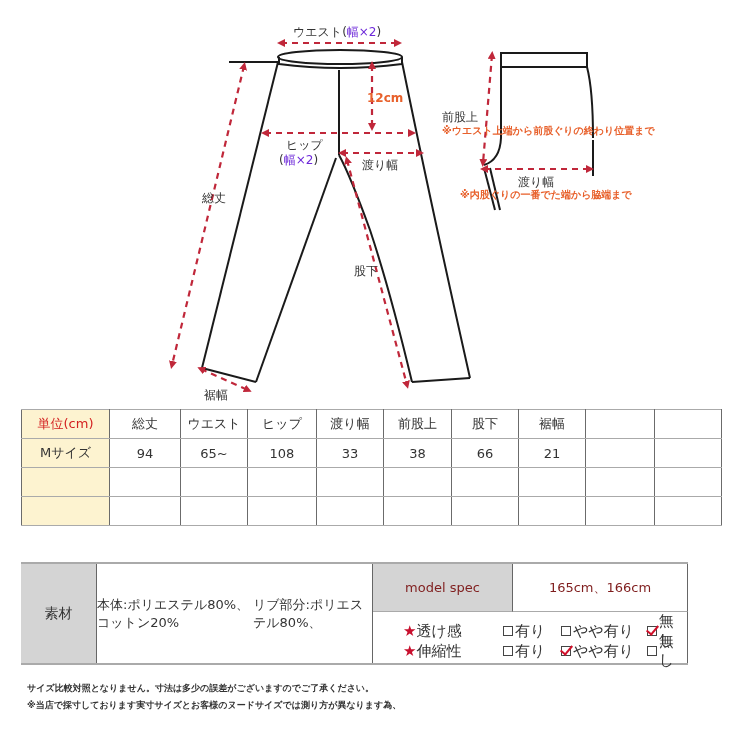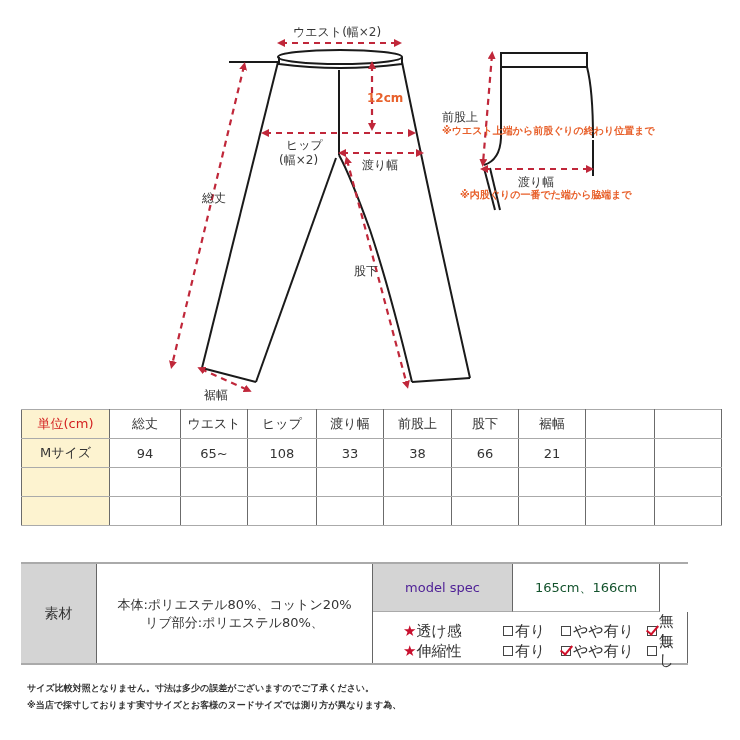--- a/index.html
+++ b/index.html
@@ -3,35 +3,35 @@
 <meta charset="utf-8">
 <style>
   * { box-sizing: border-box; margin: 0; padding: 0; }
   html, body { width: 740px; height: 740px; background: #ffffff; overflow: hidden; }
   body { position: relative; font-family: "DejaVu Sans", "Liberation Sans", sans-serif; color: #333; }
 
   .diagram { position: absolute; left: 0; top: 0; width: 740px; height: 405px; }
   .diagram svg { position: absolute; left: 0; top: 0; }
   .lbl { position: absolute; font-size: 12px; color: #333; white-space: nowrap; line-height: 1; }
   .lbl.orange { color: #e8612c; }
-  .lbl .orange { color: #404040; }
+  .lbl .orange { color: #6d28d9; }
   .note { position: absolute; font-size: 10px; color: #e8612c; font-weight: bold; white-space: nowrap; line-height: 1; }
 
   
   .size-table { position: absolute; left: 21px; top: 409px; border-collapse: collapse; table-layout: fixed; }
   .size-table td { height: 29px; border: 1.5px solid #6b6b6b; border-top-color: #aaa; border-bottom-color: #aaa; text-align: center; font-size: 13px; color: #333; padding: 0; white-space: nowrap; overflow: hidden; }
   .size-table td.first { background: #fdf3d0; }
   .size-table td.unit { color: #d32020; }
 
   
   .mat { position: absolute; left: 21px; top: 562px; width: 667px; height: 103px; border-top: 2px solid #aaa; border-bottom: 2px solid #aaa; }
   .mat-label { position: absolute; left: 0; top: 0; width: 76px; height: 99px; background: #d4d4d4; border-right: 1.5px solid #666; display: flex; align-items: center; justify-content: center; font-size: 14px; color: #333; }
-  .mat-text { position: absolute; left: 76px; top: 0; width: 276px; height: 99px; display: flex; flex-direction: column; justify-content: center; align-items: center; font-size: 13px; line-height: 18px; color: #333; border-right: 1.5px solid #666; }
-  .spec-label { position: absolute; left: 352px; top: 0; width: 140px; height: 48px; background: #d4d4d4; border-right: 1.5px solid #666; border-bottom: 1.5px solid #aaa; display: flex; align-items: center; justify-content: center; font-size: 13px; color: #4c1d95; }
-  .spec-value { position: absolute; left: 492px; top: 0; width: 147px; height: 48px; border-right: 1.5px solid #666; border-bottom: 1.5px solid #aaa; display: flex; align-items: center; justify-content: center; font-size: 13px; color: #14532d; }
+  .mat-text { position: absolute; left: 76px; top: 0; width: 276px; height: 99px; display: flex; flex-direction: row; justify-content: center; align-items: center; font-size: 13px; line-height: 18px; color: #333; border-right: 1.5px solid #666; }
+  .spec-label { position: absolute; left: 352px; top: 0; width: 140px; height: 48px; background: #d4d4d4; border-right: 1.5px solid #666; border-bottom: 1.5px solid #aaa; display: flex; align-items: center; justify-content: center; font-size: 13px; color: #7f1d1d; }
+  .spec-value { position: absolute; left: 492px; top: 0; width: 175px; height: 48px; border-right: 1.5px solid #666; border-bottom: 1.5px solid #aaa; display: flex; align-items: center; justify-content: center; font-size: 13px; color: #7f1d1d; }
   .props { position: absolute; left: 352px; top: 48px; width: 315px; height: 51px; border-right: 1.5px solid #666; }
   .prop-row { position: absolute; left: 0; height: 20px; display: flex; align-items: center; font-size: 15px; color: #333; width: 315px; }
   .prop-row .name { position: absolute; left: 30px; }
   .prop-row .star { color: #c8102e; }
   .opt { position: absolute; display: flex; align-items: center; }
   .box { display: inline-block; width: 10px; height: 10px; border: 1px solid #444; margin-right: 2px; position: relative; }
   .box.checked::after { content: ""; position: absolute; left: 1px; top: -4px; width: 5px; height: 10px; border-right: 2.5px solid #d0102a; border-bottom: 2.5px solid #d0102a; transform: rotate(40deg); }
 
   .footnote { position: absolute; left: 27px; top: 680px; font-size: 9px; line-height: 17px; color: #333; font-weight: bold; }
 </style>

